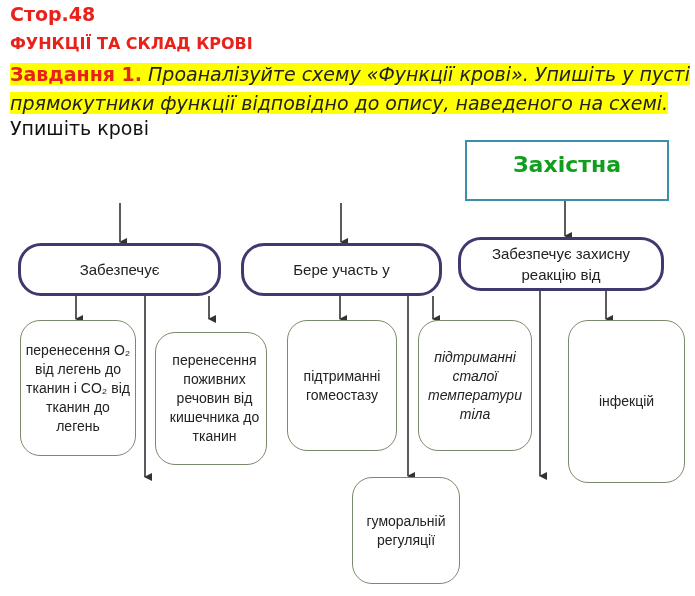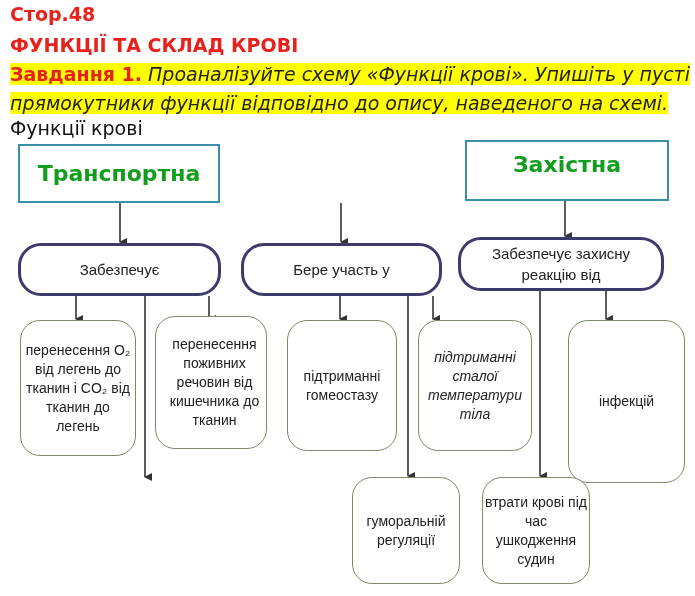--- a/index.html
+++ b/index.html
@@ -1,19 +1,19 @@
 <!DOCTYPE html>
 <html><head>
 <meta charset="utf-8">
 <style>
   html, body { margin:0; padding:0; }
   body { width:695px; height:596px; position:relative; background:#ffffff; overflow:hidden; font-family:"Liberation Sans", sans-serif; }
   .hdr { position:absolute; left:10px; font-family:"DejaVu Sans", sans-serif; font-weight:bold; color:#e8221b; }
   #page-num { top:3px; font-size:19px; }
-  #page-title { top:34px; font-size:19px; }
+  #page-title { top:34px; font-size:16px; }
   .task { position:absolute; left:10px; font-size:19px; line-height:29px; font-family:"DejaVu Sans", sans-serif; }
   .task span.hl { background:#ffff00; }
   #task-line1 { top:60px; }
   #task-line2 { top:89px; }
   .task .lbl { color:#e8221b; font-weight:bold; }
   .task .txt { font-style:italic; color:#222; font-family:"DejaVu Sans", sans-serif; }
   #scheme-label { position:absolute; left:10px; top:117px; font-size:19px; color:#111; font-family:"DejaVu Sans", sans-serif; }
 
   .diagram { position:absolute; left:0; top:0; width:695px; height:596px; }
   .top-box { position:absolute; border:2px solid #3b8fa8; background:#fff; display:flex; align-items:center; justify-content:center; color:#129e1d; font-weight:bold; font-size:22px; font-family:"DejaVu Sans", sans-serif; box-sizing:border-box; }
@@ -23,21 +23,21 @@
 </style>
 </head>
 <body>
 
 <div class="hdr" id="page-num">Стор.48</div>
 <div class="hdr" id="page-title">ФУНКЦІЇ ТА СКЛАД КРОВІ</div>
 
 <div class="task" id="task-line1"><span class="hl"><span class="lbl">Завдання 1.</span><span class="txt"> Проаналізуйте схему «Функції крові». Упишіть у пусті</span></span></div>
 <div class="task" id="task-line2"><span class="hl"><span class="txt">прямокутники функції відповідно до опису, наведеного на схемі.</span></span></div>
 
-<div id="scheme-label">Функції крові</div>
+<div id="scheme-label">Упишіть крові</div>
 
 <div class="diagram">
   <svg class="lines" width="695" height="596">
     <defs>
       <marker id="ah" markerWidth="8" markerHeight="8" refX="4" refY="7" orient="auto" markerUnits="userSpaceOnUse">
         <path d="M0,0 L8,0 L4,8 z" fill="#333"></path>
       </marker>
     </defs>
     <g stroke="#333" stroke-width="1.6" fill="none">
 
@@ -51,28 +51,26 @@
 
       <line x1="340" y1="296" x2="340" y2="319" marker-end="url(#ah)"></line>
       <line x1="433" y1="296" x2="433" y2="319" marker-end="url(#ah)"></line>
       <line x1="408" y1="296" x2="408" y2="476" marker-end="url(#ah)"></line>
 
       <line x1="606" y1="291" x2="606" y2="319" marker-end="url(#ah)"></line>
       <line x1="540" y1="291" x2="540" y2="476" marker-end="url(#ah)"></line>
     </g>
   </svg>
 
-  <div class="top-box" style="left:18px;top:144px;width:202px;height:59px;">Транспортна</div>
   <div class="top-box" style="left:465px;top:140px;width:204px;height:61px;padding-bottom:12px;">Захістна</div>
 
   <div class="mid-box" style="left:18px;top:243px;width:203px;height:53px;">Забезпечує</div>
   <div class="mid-box" style="left:241px;top:243px;width:201px;height:53px;">Бере участь у</div>
   <div class="mid-box" style="left:458px;top:237px;width:206px;height:54px;padding:0 10px;">Забезпечує захисну реакцію від</div>
 
   <div class="leaf" style="left:20px;top:320px;width:116px;height:136px;">перенесення O₂ від легень до тканин і CO₂ від тканин до легень</div>
-  <div class="leaf" style="left:155px;top:316px;width:112px;height:133px;padding-left:9px;">перенесення поживних речовин від кишечника до тканин</div>
+  <div class="leaf" style="left:155px;top:332px;width:112px;height:133px;padding-left:9px;">перенесення поживних речовин від кишечника до тканин</div>
   <div class="leaf" style="left:287px;top:320px;width:110px;height:131px;">підтриманні гомеостазу</div>
   <div class="leaf" style="left:418px;top:320px;width:114px;height:131px;font-style:italic;">підтриманні сталої температури тіла</div>
   <div class="leaf" style="left:568px;top:320px;width:117px;height:163px;">інфекцій</div>
 
   <div class="leaf" style="left:352px;top:477px;width:108px;height:107px;">гуморальній регуляції</div>
-  <div class="leaf" style="left:482px;top:477px;width:108px;height:107px;">втрати крові під час ушкодження судин</div>
 </div>
 
 </body></html>

